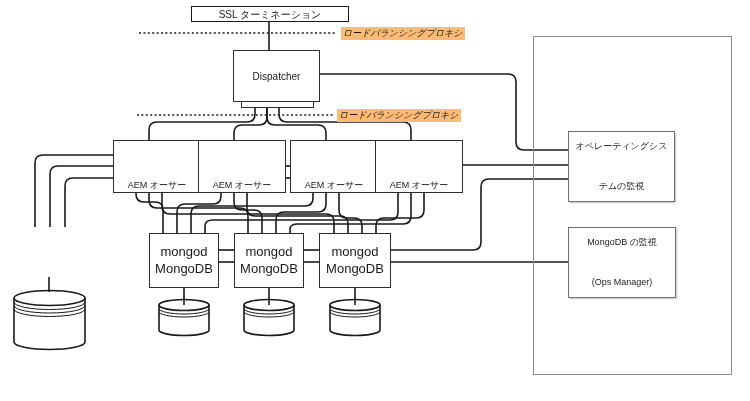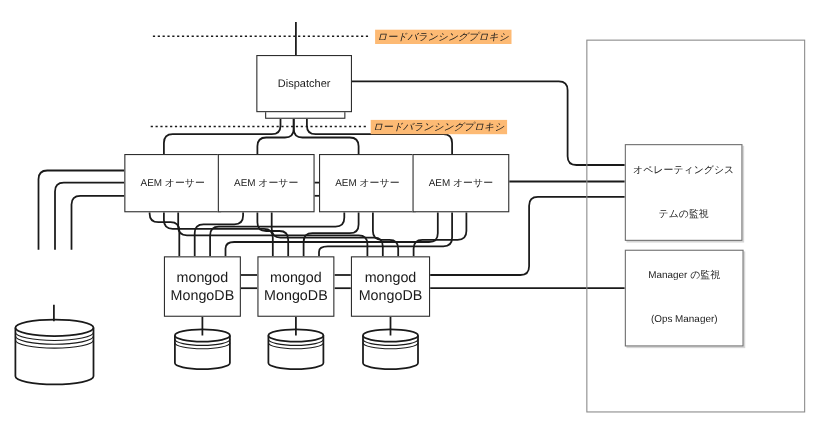--- a/index.html
+++ b/index.html
@@ -10,27 +10,27 @@
   }
   .stage svg{position:absolute;left:0;top:0;}
   .node{
     position:absolute;display:flex;flex-direction:column;
     align-items:center;justify-content:center;text-align:center;
     background:#ffffff;box-sizing:border-box;line-height:1.3;
   }
   .ssl-box{left:191px;top:6px;width:158px;height:16px;border:1.2px solid #1a1a1a;font-size:10px;}
   .disp-shadow{left:241px;top:56px;width:73px;height:52px;border:1.6px solid #2e2e2e;}
   .disp-main{left:233px;top:50px;width:87px;height:52px;border:1.6px solid #2e2e2e;font-size:10px;}
-  .aem{top:140px;width:88px;height:53px;border:1.8px solid #2e2e2e;font-size:9px;}
+  .aem{top:140px;width:88px;height:53px;border:1.8px solid #2e2e2e;font-size:9px;justify-content:flex-end;}
   .aem1{left:113px;} .aem2{left:198px;} .aem3{left:290px;} .aem4{left:375px;}
   .nas{left:14px;top:227px;width:70px;height:50px;border:1.5px solid #2e2e2e;font-size:9px;}
   .mongod{top:233px;width:70px;height:55px;border:1.8px solid #2e2e2e;font-size:13px;}
   .m1{left:149px;} .m2{left:234px;} .m3{left:319px;width:72px;}
   .monitor-group{left:533px;top:36px;width:199px;height:339px;border:1px solid #8c8c8c;background:transparent;}
-  .monitor-box{width:107px;height:88px;border:1px solid #6e6e6e;font-size:9px;box-shadow:1.5px 1.5px 0 #d6d6d6;gap:28px;}
+  .monitor-box{width:107px;height:71px;border:1px solid #6e6e6e;font-size:9px;box-shadow:1.5px 1.5px 0 #d6d6d6;gap:28px;}
   .os-mon{left:568px;top:131px;}
   .mongo-mon{left:568px;top:227px;width:108px;}
   .lb-label{position:absolute;font-size:9px;white-space:nowrap;background:#fdba74;padding:0 2px;font-style:italic;}
   .lb1{left:341px;top:27px;}
   .lb2{left:337px;top:109px;}
   .caption{position:absolute;left:533px;top:378px;width:199px;text-align:center;font-size:10px;background:transparent;}
 </style>
 </head>
 <body>
 
@@ -128,20 +128,23 @@
       <path d="M355,288 V305"></path>
       <path d="M330,305 V330 A25,5.5 0 0 0 380,330 V305"></path>
       <ellipse cx="355" cy="305" rx="25" ry="5.5"></ellipse>
       <path stroke-width="1" d="M330,308.5 A25,5.5 0 0 0 380,308.5"></path>
       <path stroke-width="1" d="M330,311.5 A25,5.5 0 0 0 380,311.5"></path>
     </g>
   </svg>
 
   <div class="node monitor-group"></div>
 
+  <div class="node ssl-box">
+    <span>SSL ターミネーション</span>
+  </div>
 
   <div class="lb-label lb1">ロードバランシングプロキシ</div>
   <div class="lb-label lb2">ロードバランシングプロキシ</div>
 
   <div class="node disp-shadow"></div>
   <div class="node disp-main">
     <span>Dispatcher</span>
   </div>
 
   <div class="node aem aem1">
@@ -169,18 +172,18 @@
   <div class="node mongod m3">
     <span>mongod</span>
     <span>MongoDB</span>
   </div>
 
   <div class="node monitor-box os-mon">
     <span>オペレーティングシス</span>
     <span>テムの監視</span>
   </div>
   <div class="node monitor-box mongo-mon">
-    <span>Manager の監視</span>
+    <span>MongoDB の監視</span>
     <span>(Ops Manager)</span>
   </div>
 
 
 </div>
 
 </body></html>

